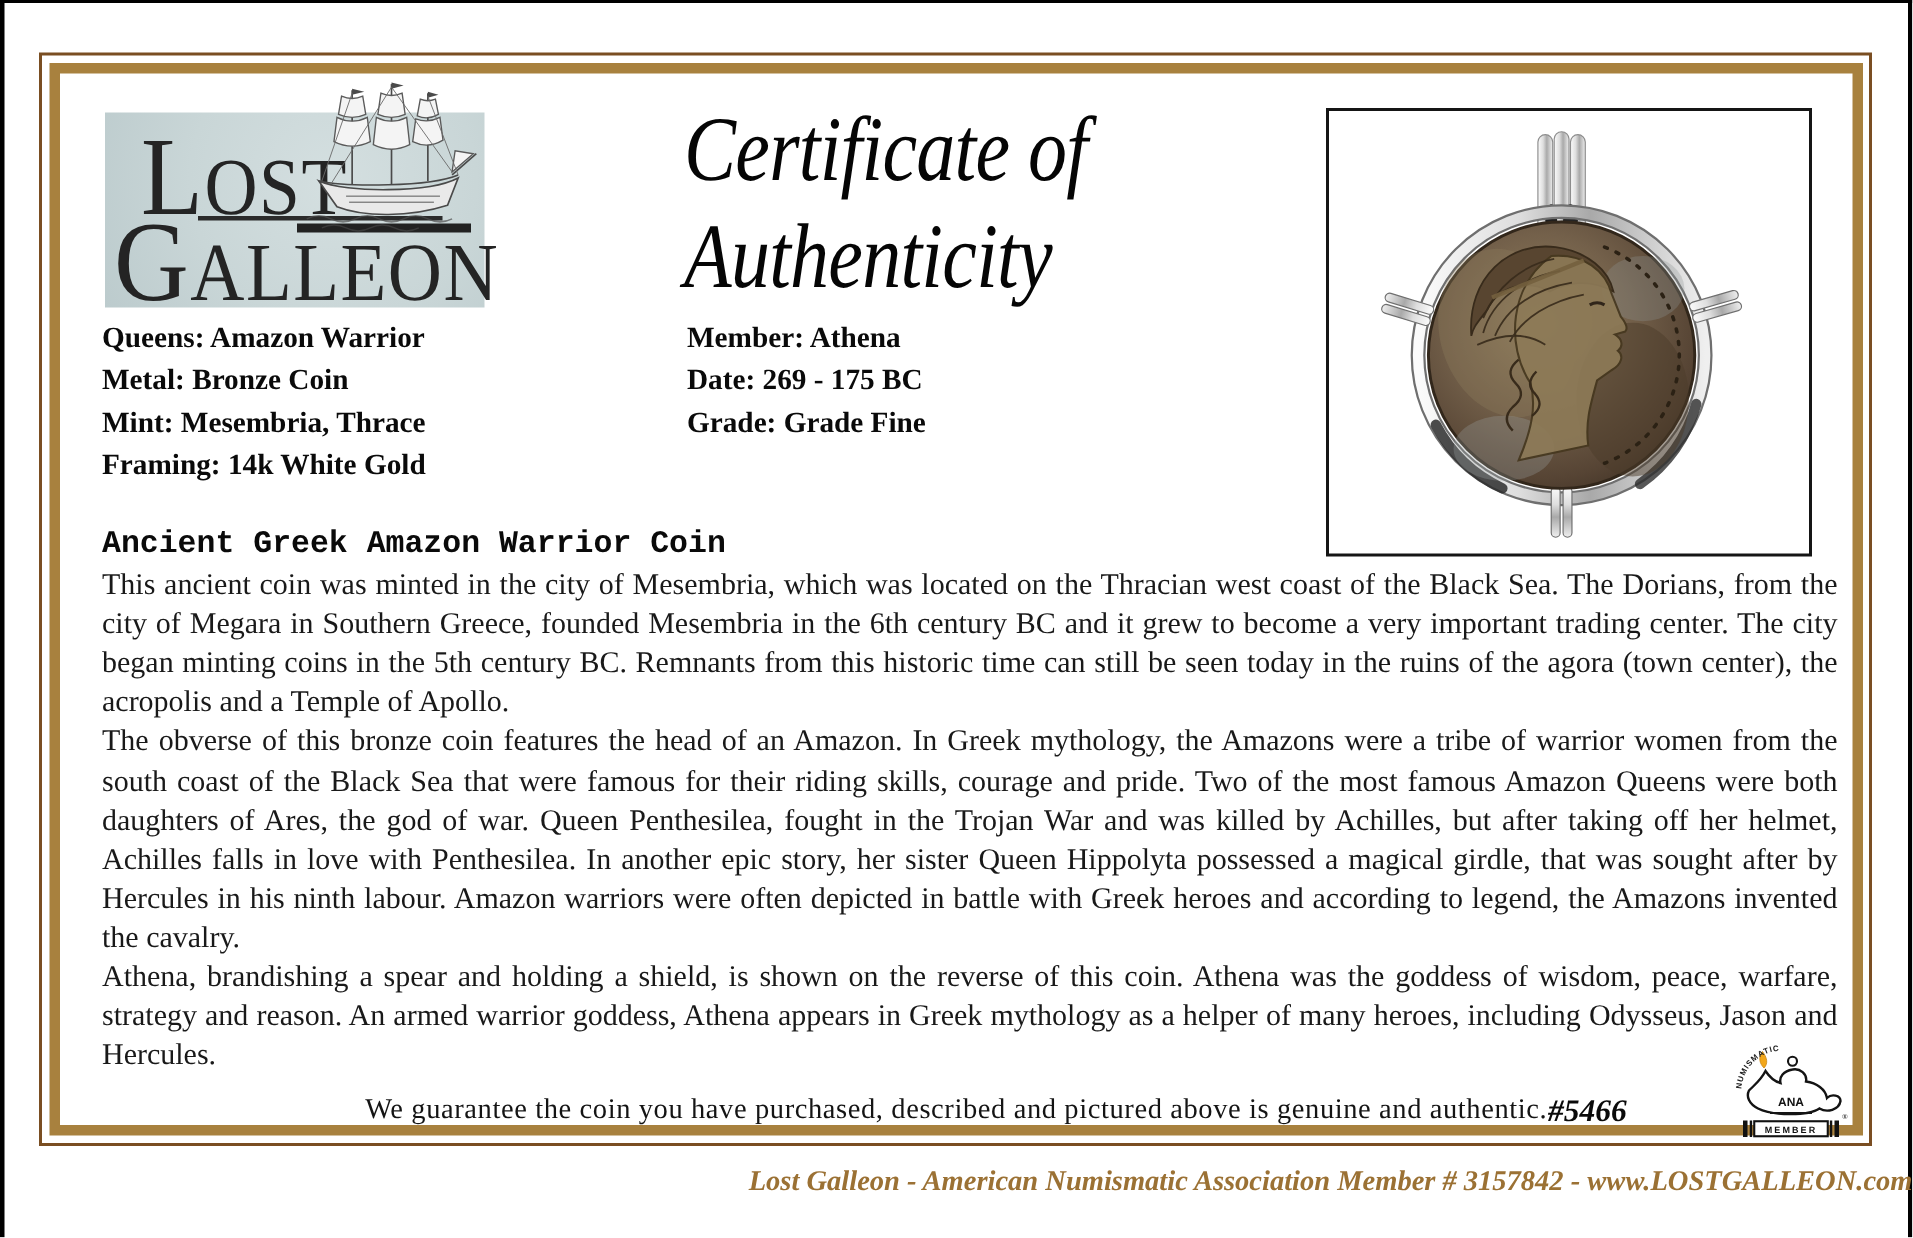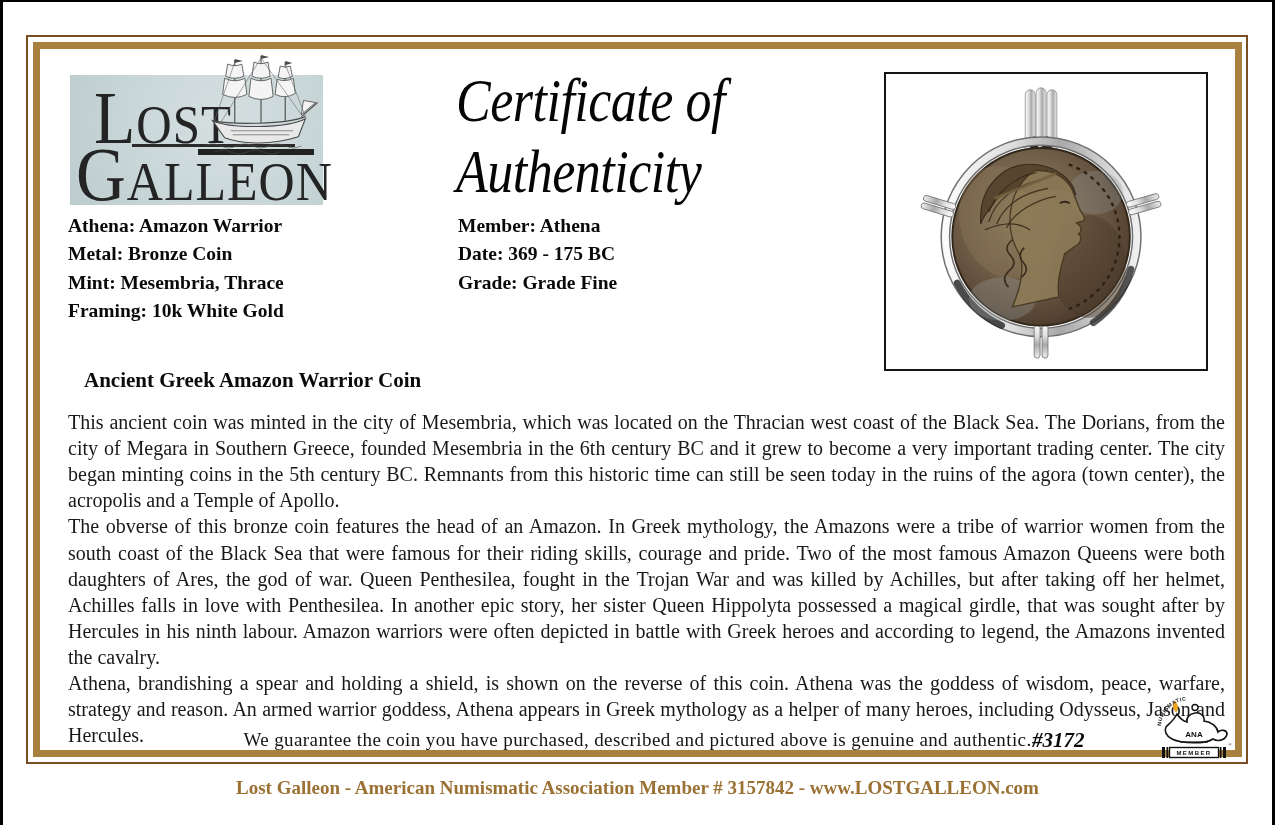--- a/index.html
+++ b/index.html
@@ -30,31 +30,31 @@
   
   .photo-box{position:absolute;left:884px;top:72px;width:324px;height:299px;background:#fff;
              border:2px solid #151515;box-sizing:border-box;}
   .photo-box svg{display:block;width:100%;height:100%;}
   
   .details{position:absolute;top:212px;font-size:19.5px;font-weight:bold;line-height:28.4px;color:#0a0a0a;}
   .details-left{left:68px;}
   .details-right{left:458px;}
   
   .body-text{position:absolute;left:68px;top:351px;width:1157px;font-size:20px;line-height:26.1px;color:#191919;}
-  .body-text h3{margin:16px;font-size:21px;line-height:26.1px;color:#0a0a0a;}
+  .body-text h3{margin:0;font-size:21px;line-height:26.1px;color:#0a0a0a;font-family:Liberation Mono, monospace;}
   .body-text p{margin:0;text-align:justify;hyphens:auto;font-family:Liberation Serif, serif;-webkit-hyphens:auto;}
   
   .guarantee{position:absolute;left:42px;right:42px;top:729px;text-align:center;
              font-size:19px;letter-spacing:0.4px;color:#141414;}
   .cert-number{position:absolute;left:1032px;top:728px;font-style:italic;font-weight:bold;
                font-size:21px;color:#0a0a0a;}
   .ana{position:absolute;left:1156px;top:696px;width:82px;height:64px;}
   
-  .footer{position:absolute;left:0;right:0;top:777px;text-align:center;font-weight:bold;
-          font-size:19px;color:#9B7134;}
+  .footer{position:absolute;left:0;right:0;top:777px;text-align:right;font-weight:bold;
+          font-size:19px;color:#9B7134;font-style:italic;}
 </style>
 </head>
 <body>
 
 <div class="page">
 
   <div class="edge-top"></div>
   <div class="edge-left"></div>
   <div class="edge-right"></div>
 
@@ -175,40 +175,40 @@
           <path d="M128,168 q-10,8 -2,16 q8,8 -2,16 q-8,8 0,16"></path>
           <path d="M140,176 q-8,8 -1,15 q7,8 -2,15"></path>
         </g>
 
         <path d="M176,131 q5,-3 10,0" stroke="#30251a" stroke-width="2" fill="none"></path>
       </g>
     </svg>
   </div>
 
   <div class="details details-left">
-    <div>Athena: Amazon Warrior</div>
+    <div>Queens: Amazon Warrior</div>
     <div>Metal: Bronze Coin</div>
     <div>Mint: Mesembria, Thrace</div>
-    <div>Framing: 10k White Gold</div>
+    <div>Framing: 14k White Gold</div>
   </div>
   <div class="details details-right">
     <div>Member: Athena</div>
-    <div>Date: 369 - 175 BC</div>
+    <div>Date: 269 - 175 BC</div>
     <div>Grade: Grade Fine</div>
   </div>
 
   <div class="body-text">
     <h3>Ancient Greek Amazon Warrior Coin</h3>
     <p>This ancient coin was minted in the city of Mesembria, which was located on the Thracian west coast of the Black Sea. The Dorians, from the city of Megara in Southern Greece, founded Mesembria in the 6th century BC and it grew to become a very important trading center. The city began minting coins in the 5th century BC. Remnants from this historic time can still be seen today in the ruins of the agora (town center), the acropolis and a Temple of Apollo.</p>
     <p>The obverse of this bronze coin features the head of an Amazon. In Greek mythology, the Amazons were a tribe of warrior women from the south coast of the Black Sea that were famous for their riding skills, courage and pride. Two of the most famous Amazon Queens were both daughters of Ares, the god of war. Queen Penthesilea, fought in the Trojan War and was killed by Achilles, but after taking off her helmet, Achilles falls in love with Penthesilea. In another epic story, her sister Queen Hippolyta possessed a magical girdle, that was sought after by Hercules in his ninth labour. Amazon warriors were often depicted in battle with Greek heroes and according to legend, the Amazons invented the cavalry.</p>
     <p>Athena, brandishing a spear and holding a shield, is shown on the reverse of this coin. Athena was the goddess of wisdom, peace, warfare, strategy and reason. An armed warrior goddess, Athena appears in Greek mythology as a helper of many heroes, including Odysseus, Jason and Hercules.</p>
   </div>
 
   <div class="guarantee">We guarantee the coin you have purchased, described and pictured above is genuine and authentic.</div>
-  <div class="cert-number">#3172</div>
+  <div class="cert-number">#5466</div>
 
   <svg class="ana" viewBox="0 0 82 64">
     <defs>
         <path id="anaArc" d="M5,30 A27,27 0 0 1 41,6"></path>
       </defs>
     <path d="M19,5 C22,9 23,13 20,16 C17,13 16,9 19,5 Z" fill="#F2A71B" stroke="#c7820f" stroke-width="0.5"></path>
     <text font-size="5.3" letter-spacing="0.6" fill="#1c1c1c" font-family="Liberation Sans, sans-serif" font-weight="bold">
       <textPath href="#anaArc">NUMISMATIC</textPath>
     </text>
     <g stroke="#141414" fill="#ffffff">

